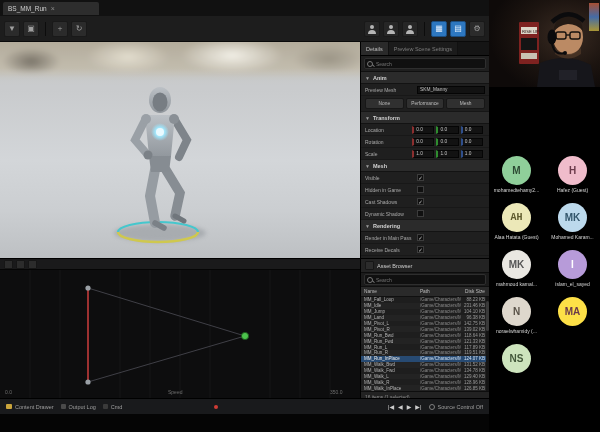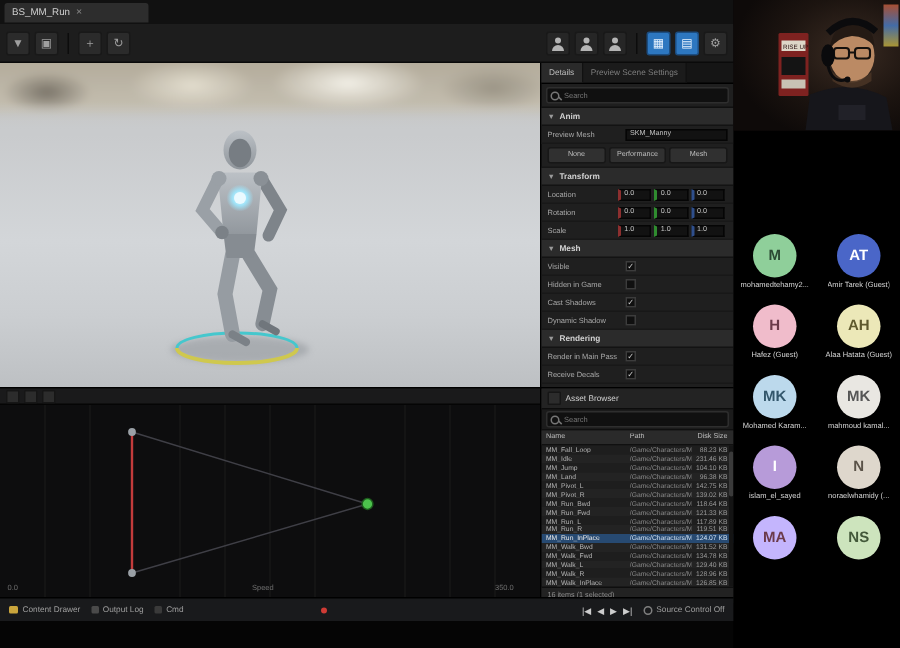--- a/index.html
+++ b/index.html
@@ -489,49 +489,45 @@
         </g>
       </svg>
     </div>
 
     <div class="pgrid" id="participants-grid">
         <div class="p-cell">
           <div class="avatar" style="background: rgb(143, 207, 154); color: rgb(44, 74, 51);">M</div>
           <div class="p-name">mohamedtehamy2...</div>
         </div>
         <div class="p-cell">
-          <div class="avatar" style="background: rgb(74, 102, 200); color: rgb(255, 255, 255);">AT</div>
-          <div class="p-name">Amir Tarek (Guest)</div>
-        </div>
-        <div class="p-cell">
           <div class="avatar" style="background: rgb(240, 188, 203); color: rgb(107, 58, 74);">H</div>
           <div class="p-name">Hafez (Guest)</div>
         </div>
         <div class="p-cell">
-          <div class="avatar" style="background: rgb(236, 232, 184); color: rgb(95, 90, 46);">AH</div>
+          <div class="avatar" style="background: rgb(236, 232, 184); color: rgb(95, 90, 46); font-family: Liberation Mono, monospace;">AH</div>
           <div class="p-name">Alaa Hatata (Guest)</div>
         </div>
         <div class="p-cell">
           <div class="avatar" style="background: rgb(188, 217, 236); color: rgb(51, 86, 107);">MK</div>
           <div class="p-name">Mohamed Karam...</div>
         </div>
         <div class="p-cell">
           <div class="avatar" style="background: rgb(233, 231, 226); color: rgb(85, 85, 85);">MK</div>
           <div class="p-name">mahmoud kamal...</div>
         </div>
         <div class="p-cell">
           <div class="avatar" style="background: rgb(183, 155, 217); color: rgb(255, 255, 255);">I</div>
           <div class="p-name">islam_el_sayed</div>
         </div>
         <div class="p-cell">
           <div class="avatar" style="background: rgb(222, 215, 204); color: rgb(90, 82, 72);">N</div>
           <div class="p-name">noraelwhamidy (...</div>
         </div>
         <div class="p-cell">
-          <div class="avatar" style="background: #c4b5fd; color: rgb(107, 58, 74);">MA</div>
+          <div class="avatar" style="background: #fde047; color: rgb(107, 58, 74);">MA</div>
           <div class="p-name"></div>
         </div>
         <div class="p-cell">
           <div class="avatar" style="background: rgb(205, 228, 189); color: rgb(67, 88, 58);">NS</div>
           <div class="p-name"></div>
         </div>
       </div>
   </div>
 
 </div>

